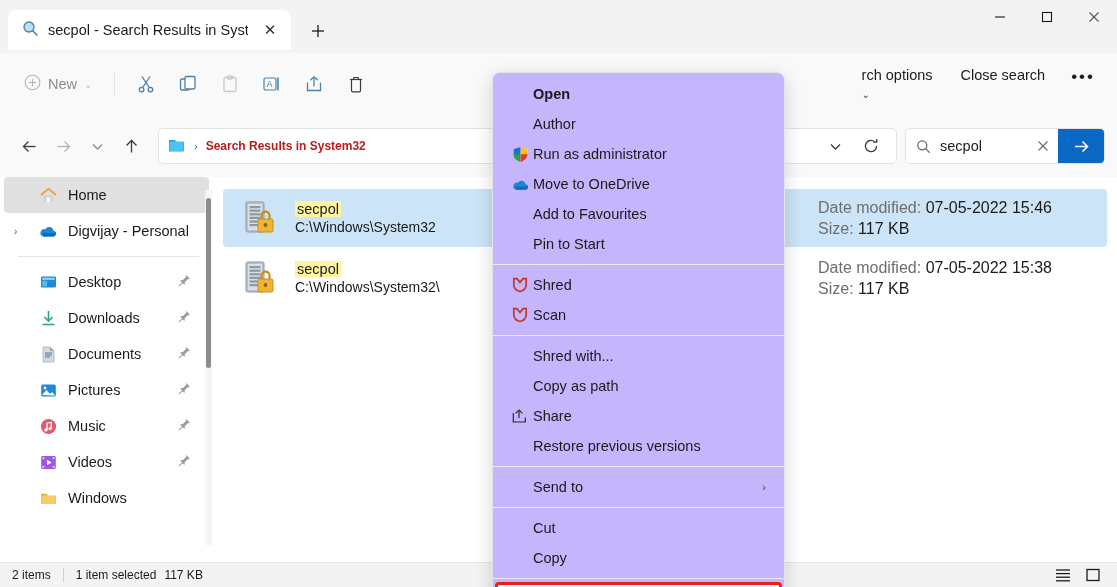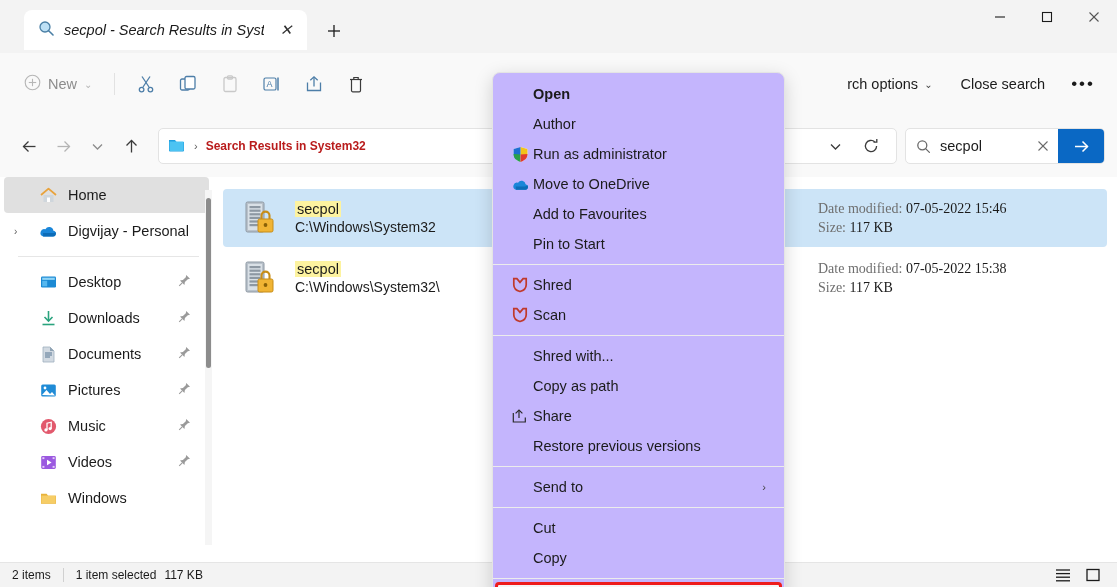--- a/index.html
+++ b/index.html
@@ -13,21 +13,21 @@
 
   
   .window { position: relative; width: 1117px; height: 587px; background: #ffffff; }
 
   
   .titlebar {
     position: absolute; top: 0; left: 0; width: 1117px; height: 53px;
     background: #f3f3f3;
     display: flex; align-items: flex-end;
   }
-  .tabstrip { display: flex; align-items: flex-end; height: 53px; padding-left: 24px; font-style: italic; }
+  .tabstrip { display: flex; align-items: flex-end; height: 53px; padding-left: 8px; }
   .tab {
     display: flex; align-items: center; gap: 9px;
     height: 40px; padding: 0 8px 0 14px; margin-bottom: 3px;
     background: #ffffff;
     border-radius: 8px 8px 0 0;
     min-width: 280px;
     position: relative;
   }
   .tab-title {
     font-size: 14.5px; color: #1b1b1b; white-space: nowrap;
@@ -61,23 +61,23 @@
     height: 34px; padding: 0 12px; border-radius: 5px;
     color: #8d8d8d; font-size: 14.5px;
   }
   .cb-sep { width: 1px; height: 22px; background: #e2e2e2; margin: 0 10px; }
   .cb-icon {
     width: 42px; height: 34px; border-radius: 5px;
     display: flex; align-items: center; justify-content: center;
   }
   .cb-right { margin-left: auto; display: flex; align-items: center; gap: 4px; }
   .cb-text-btn {
-    display: flex; align-items: center; gap: 6px;
+    display: flex; gap: 6px;
     height: 34px; padding: 0 12px; border-radius: 5px;
-    color: #1b1b1b; font-size: 14.5px; white-space: nowrap;
+    color: #1b1b1b; font-size: 14.5px; white-space: nowrap; flex-direction: column;
   }
   .chev { font-size: 10px; color: #444; }
 
   
   .navbar {
     position: absolute; top: 115px; left: 0; width: 1117px; height: 62px;
     background: #f9f9f9;
     display: flex; align-items: center; padding: 0 12px;
   }
   .nav-btn {
@@ -141,21 +141,21 @@
   .file-icon { width: 46px; height: 46px; margin-left: 14px; flex: 0 0 46px; position: relative; }
   .file-main { margin-left: 12px; display: flex; flex-direction: column; gap: 2px; }
   .file-name {
     font-size: 14.5px; color: #1b1b1b; background: #fdf3a0;
     align-self: flex-start; padding: 0 2px;
   }
   .file-path { font-size: 14px; color: #1b1b1b; white-space: nowrap; }
   .file-meta {
     position: absolute; left: 595px; display: flex; flex-direction: column; gap: 3px;
   }
-  .meta-line { font-size: 14px; color: #6e6e6e; white-space: nowrap; font-family: Liberation Serif, serif; }
+  .meta-line { font-size: 16px; color: #6e6e6e; white-space: nowrap; }
   .meta-line b { color: #1b1b1b; font-weight: 400; }
 
   
   .statusbar {
     position: absolute; bottom: 0; left: 0; width: 1117px; height: 25px;
     background: #f3f3f3; border-top: 1px solid #e5e5e5;
     display: flex; align-items: center; padding: 0 12px;
     font-size: 12px; color: #1b1b1b;
   }
   .st-sep { width: 1px; height: 14px; background: #d0d0d0; margin: 0 12px; }

